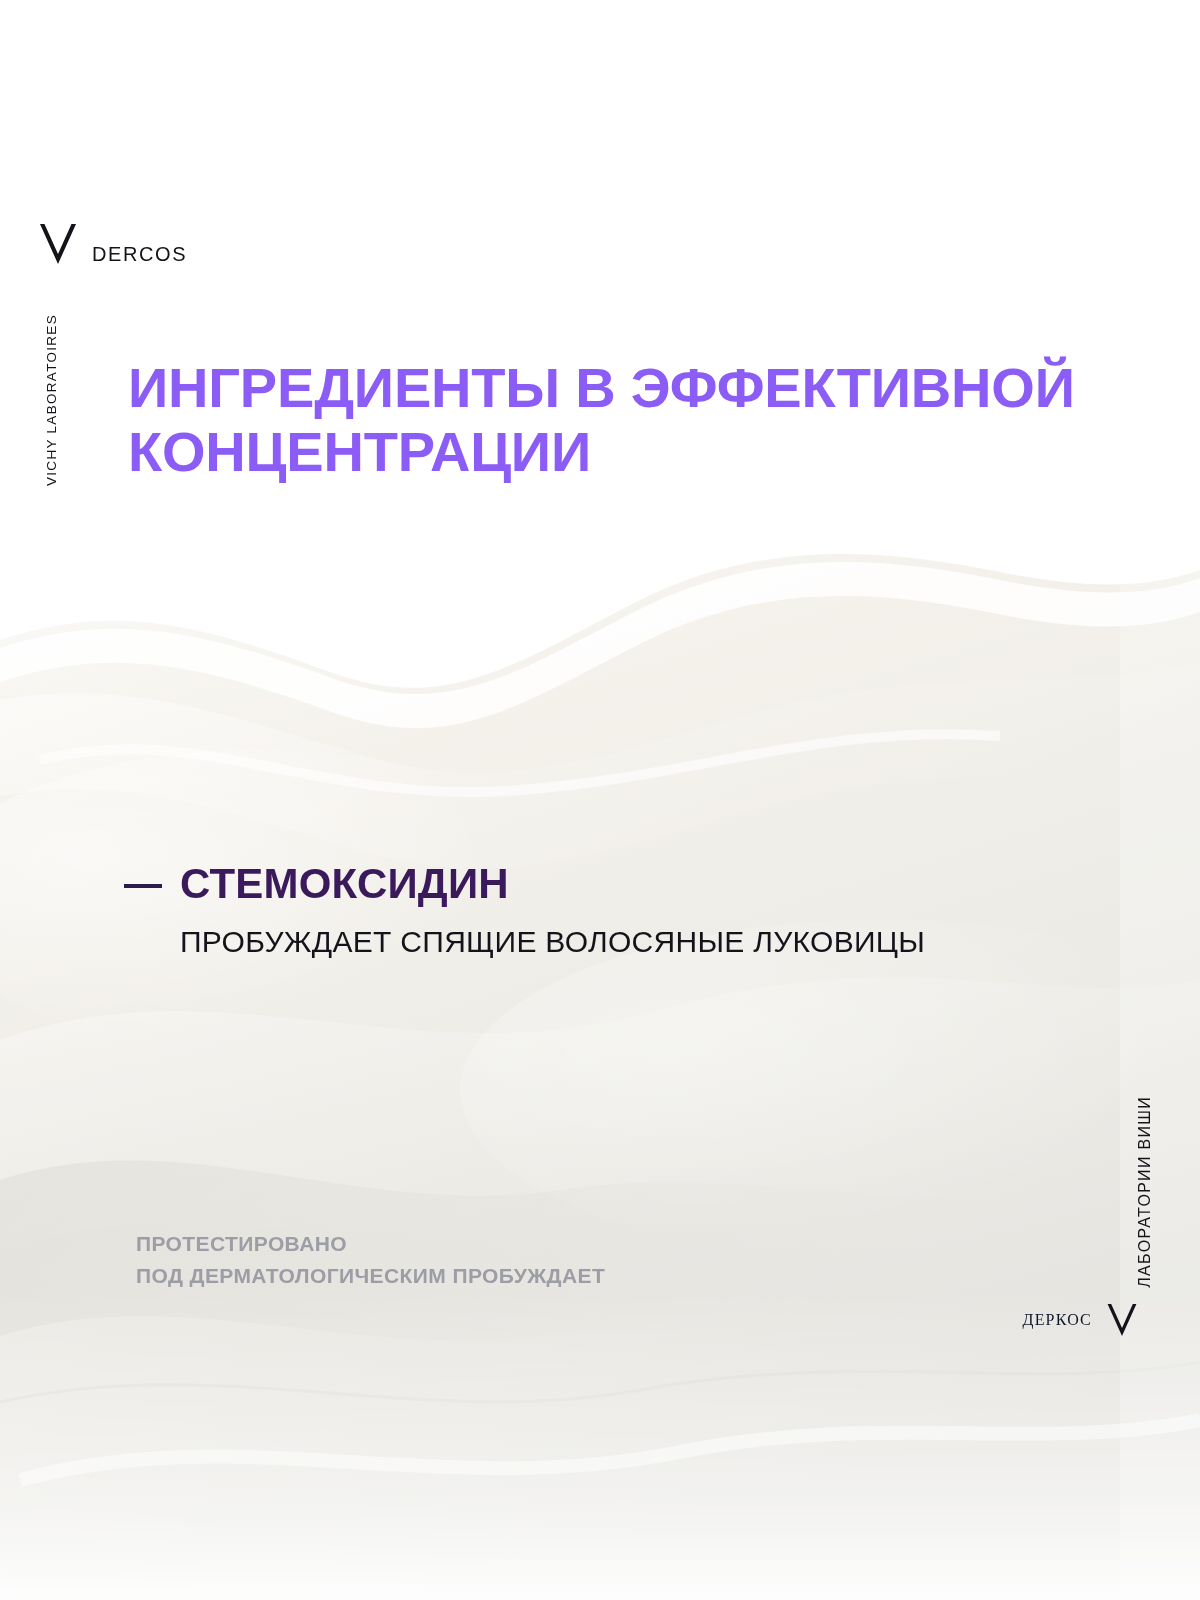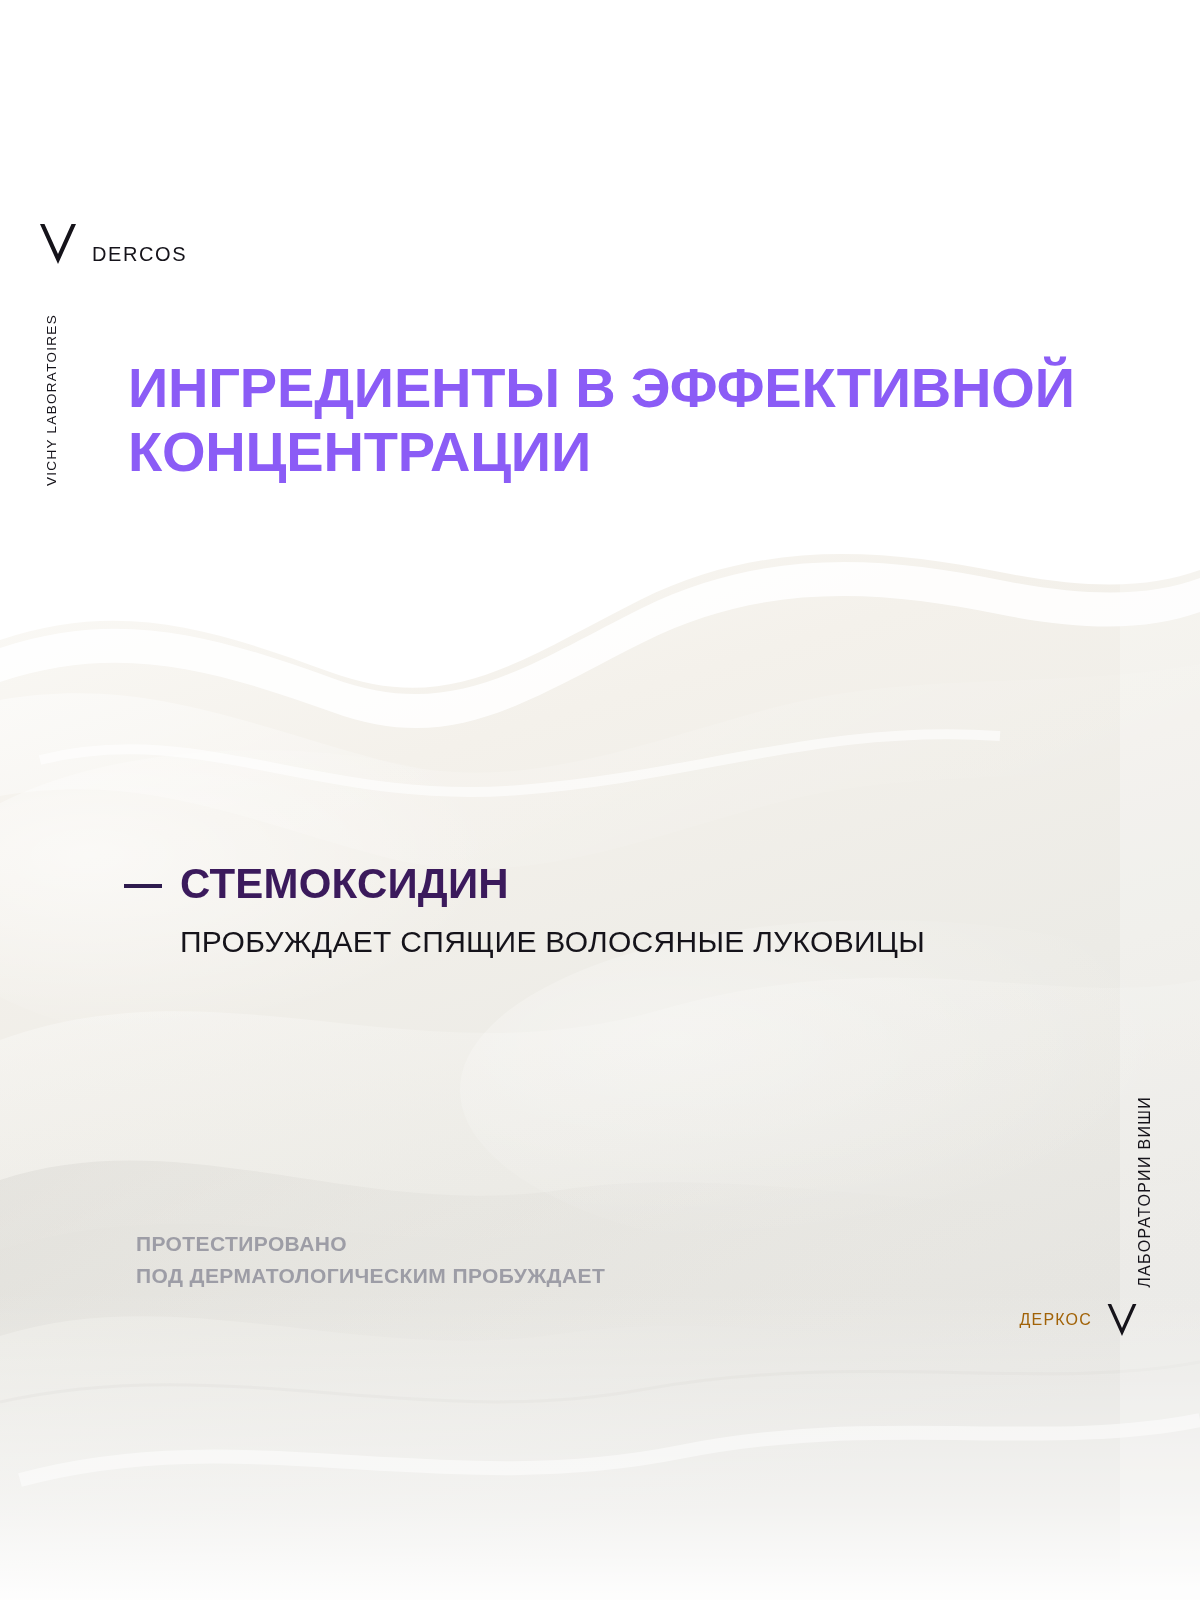--- a/index.html
+++ b/index.html
@@ -147,22 +147,23 @@
     position: absolute;
     right: 62px;
     bottom: 262px;
     display: flex;
     align-items: center;
     gap: 14px;
   }
   .brand-bottom-label {
     font-size: 16px;
     letter-spacing: 1.2px;
-    color: #a16207;
-    white-space: nowrap;
+    color: #0f172a;
+    white-space: nowrap;
+    font-family: Liberation Serif, serif;
   }
   .v-mark-sm {
     width: 32px;
     height: 36px;
     display: block;
   }
   .vertical-right {
     position: absolute;
     right: 46px;
     bottom: 312px;

